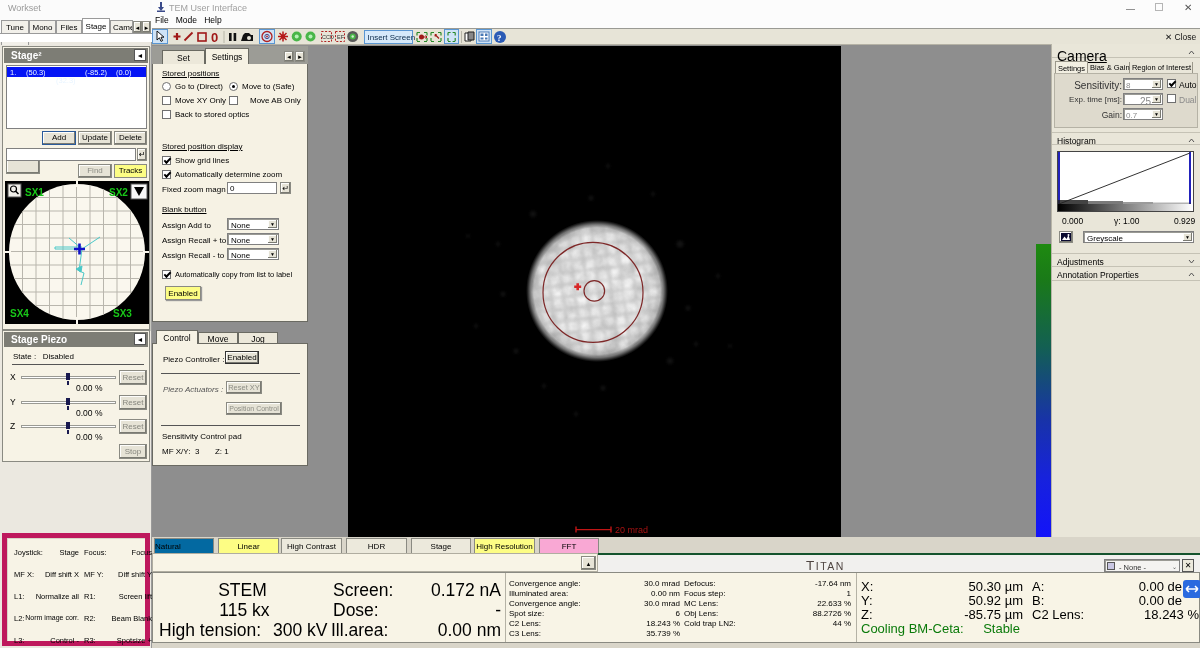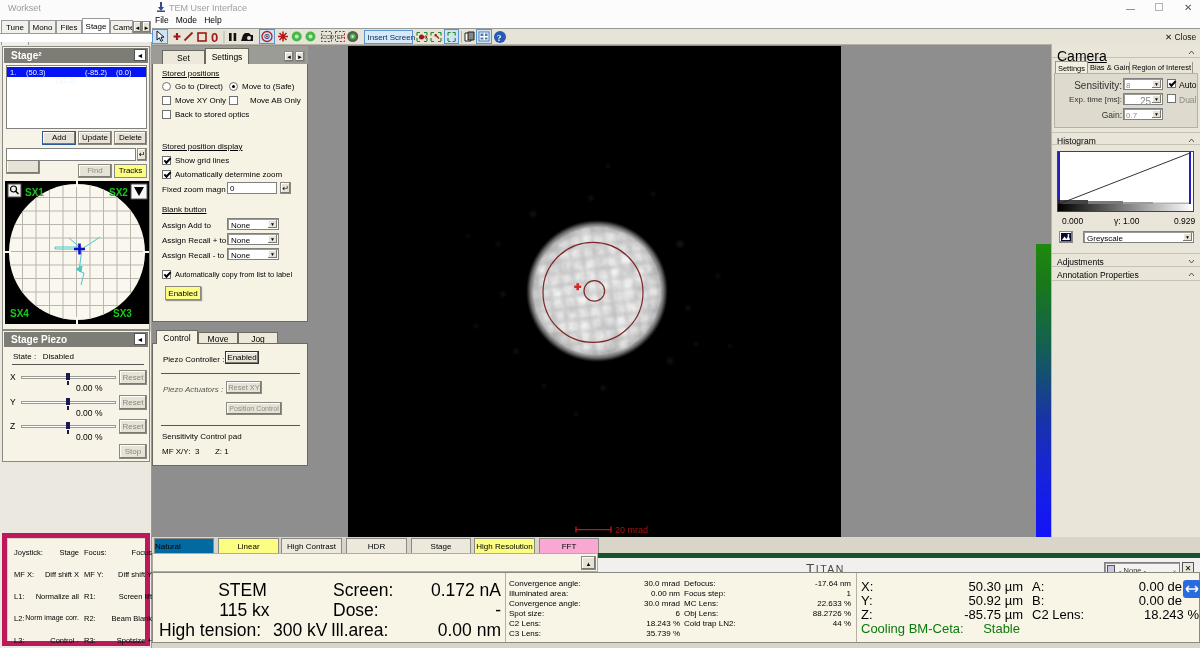--- a/index.html
+++ b/index.html
@@ -467,21 +467,21 @@
   <div class="abs" style="left:66px;top:1px;width:61px;height:15px;background:#fdfd84;border:1px solid #8a8a82;border-bottom:none;text-align:center;padding-top:3px;">Linear</div>
   <div class="abs" style="left:129px;top:1px;width:61px;height:15px;background:#ece9dc;border:1px solid #8a8a82;border-bottom:none;text-align:center;padding-top:3px;">High Contrast</div>
   <div class="abs" style="left:194px;top:1px;width:61px;height:15px;background:#ece9dc;border:1px solid #8a8a82;border-bottom:none;text-align:center;padding-top:3px;">HDR</div>
   <div class="abs" style="left:259px;top:1px;width:60px;height:15px;background:#ece9dc;border:1px solid #8a8a82;border-bottom:none;text-align:center;padding-top:3px;">Stage</div>
   <div class="abs" style="left:322px;top:1px;width:61px;height:15px;background:#fdfd84;border:1px solid #8a8a82;border-bottom:none;text-align:center;padding-top:3px;">High Resolution</div>
   <div class="abs" style="left:387px;top:1px;width:60px;height:15px;background:#f9a8d4;border:1px solid #8a8a82;border-bottom:none;text-align:center;padding-top:3px;">FFT</div>
 </div>
 <div class="abs" id="magstrip" style="left:152px;top:553px;width:446px;height:19px;background:#f8f4e6;border:1px solid #b0ada0;">
   <div class="abs btn" style="right:1px;top:2px;width:15px;height:14px;font-size:6px;line-height:14px;">▲</div>
 </div>
-<div class="abs" id="titanstrip" style="left:598px;top:553px;width:602px;height:19px;background:#f1f0ee;border-top:5px solid #14532d;">
+<div class="abs" id="titanstrip" style="left:598px;top:553px;width:602px;height:19px;background:#f1f0ee;border-top:2px solid #14532d;">
   <div class="abs" style="left:180px;top:3px;width:95px;text-align:center;color:#4e4440;font-size:13.5px;letter-spacing:1.5px;">T<span style="font-size:10.5px;">ITAN</span></div>
   <div class="abs combo" style="left:506px;top:4px;width:76px;height:13px;background:#f4f3f1;">
     <span style="position:absolute;left:2px;top:2px;width:8px;height:8px;background:#c8c6e2;border:1px solid #555;"></span>
     <span style="position:absolute;left:14px;top:2.5px;font-size:7.5px;color:#333;">- None -</span>
     <span style="position:absolute;right:2px;top:3px;font-size:6px;color:#555;">⌄</span>
   </div>
   <div class="abs" style="left:584px;top:4px;width:12px;height:13px;background:#ece9dc;border:1px solid #555;text-align:center;font-size:8px;line-height:12px;">✕</div>
 </div>
 <div class="abs" id="statuspanel" style="left:152px;top:572px;width:1048px;height:71px;background:#f8f4e6;border:1px solid #8a8a82;">
   <div class="abs" style="left:62px;top:7px;width:55px;text-align:center;font-size:17.5px;">STEM</div>

